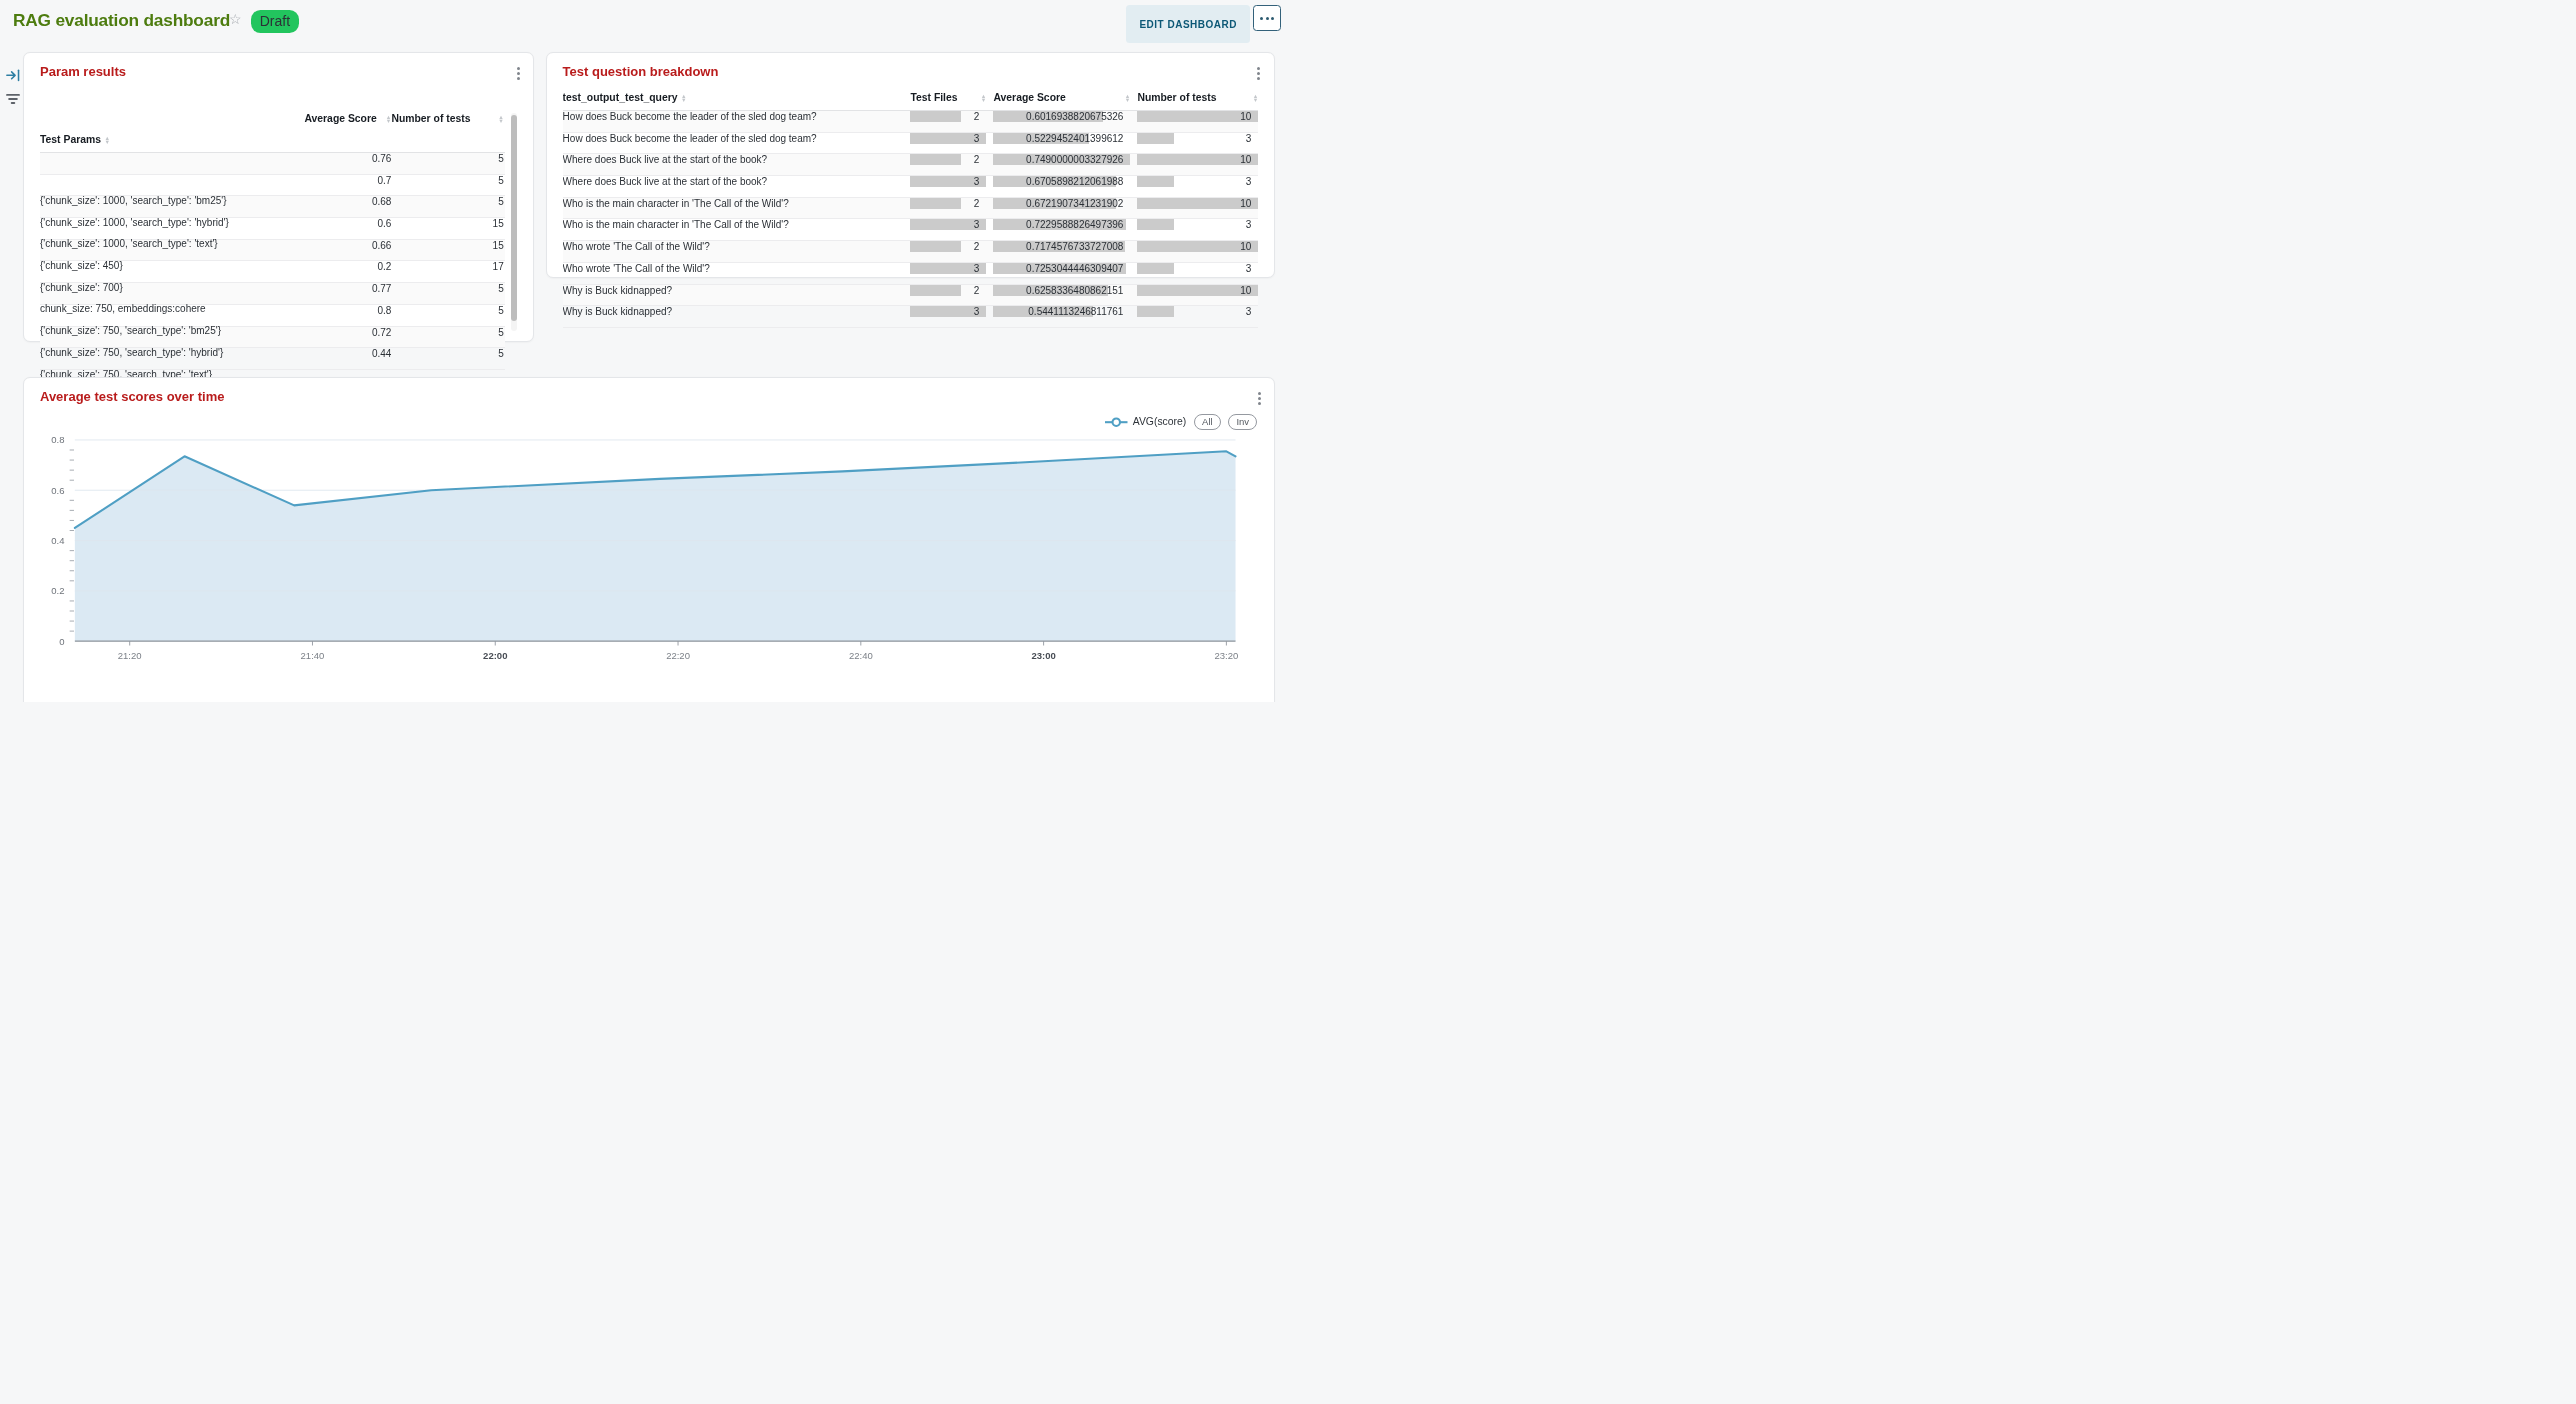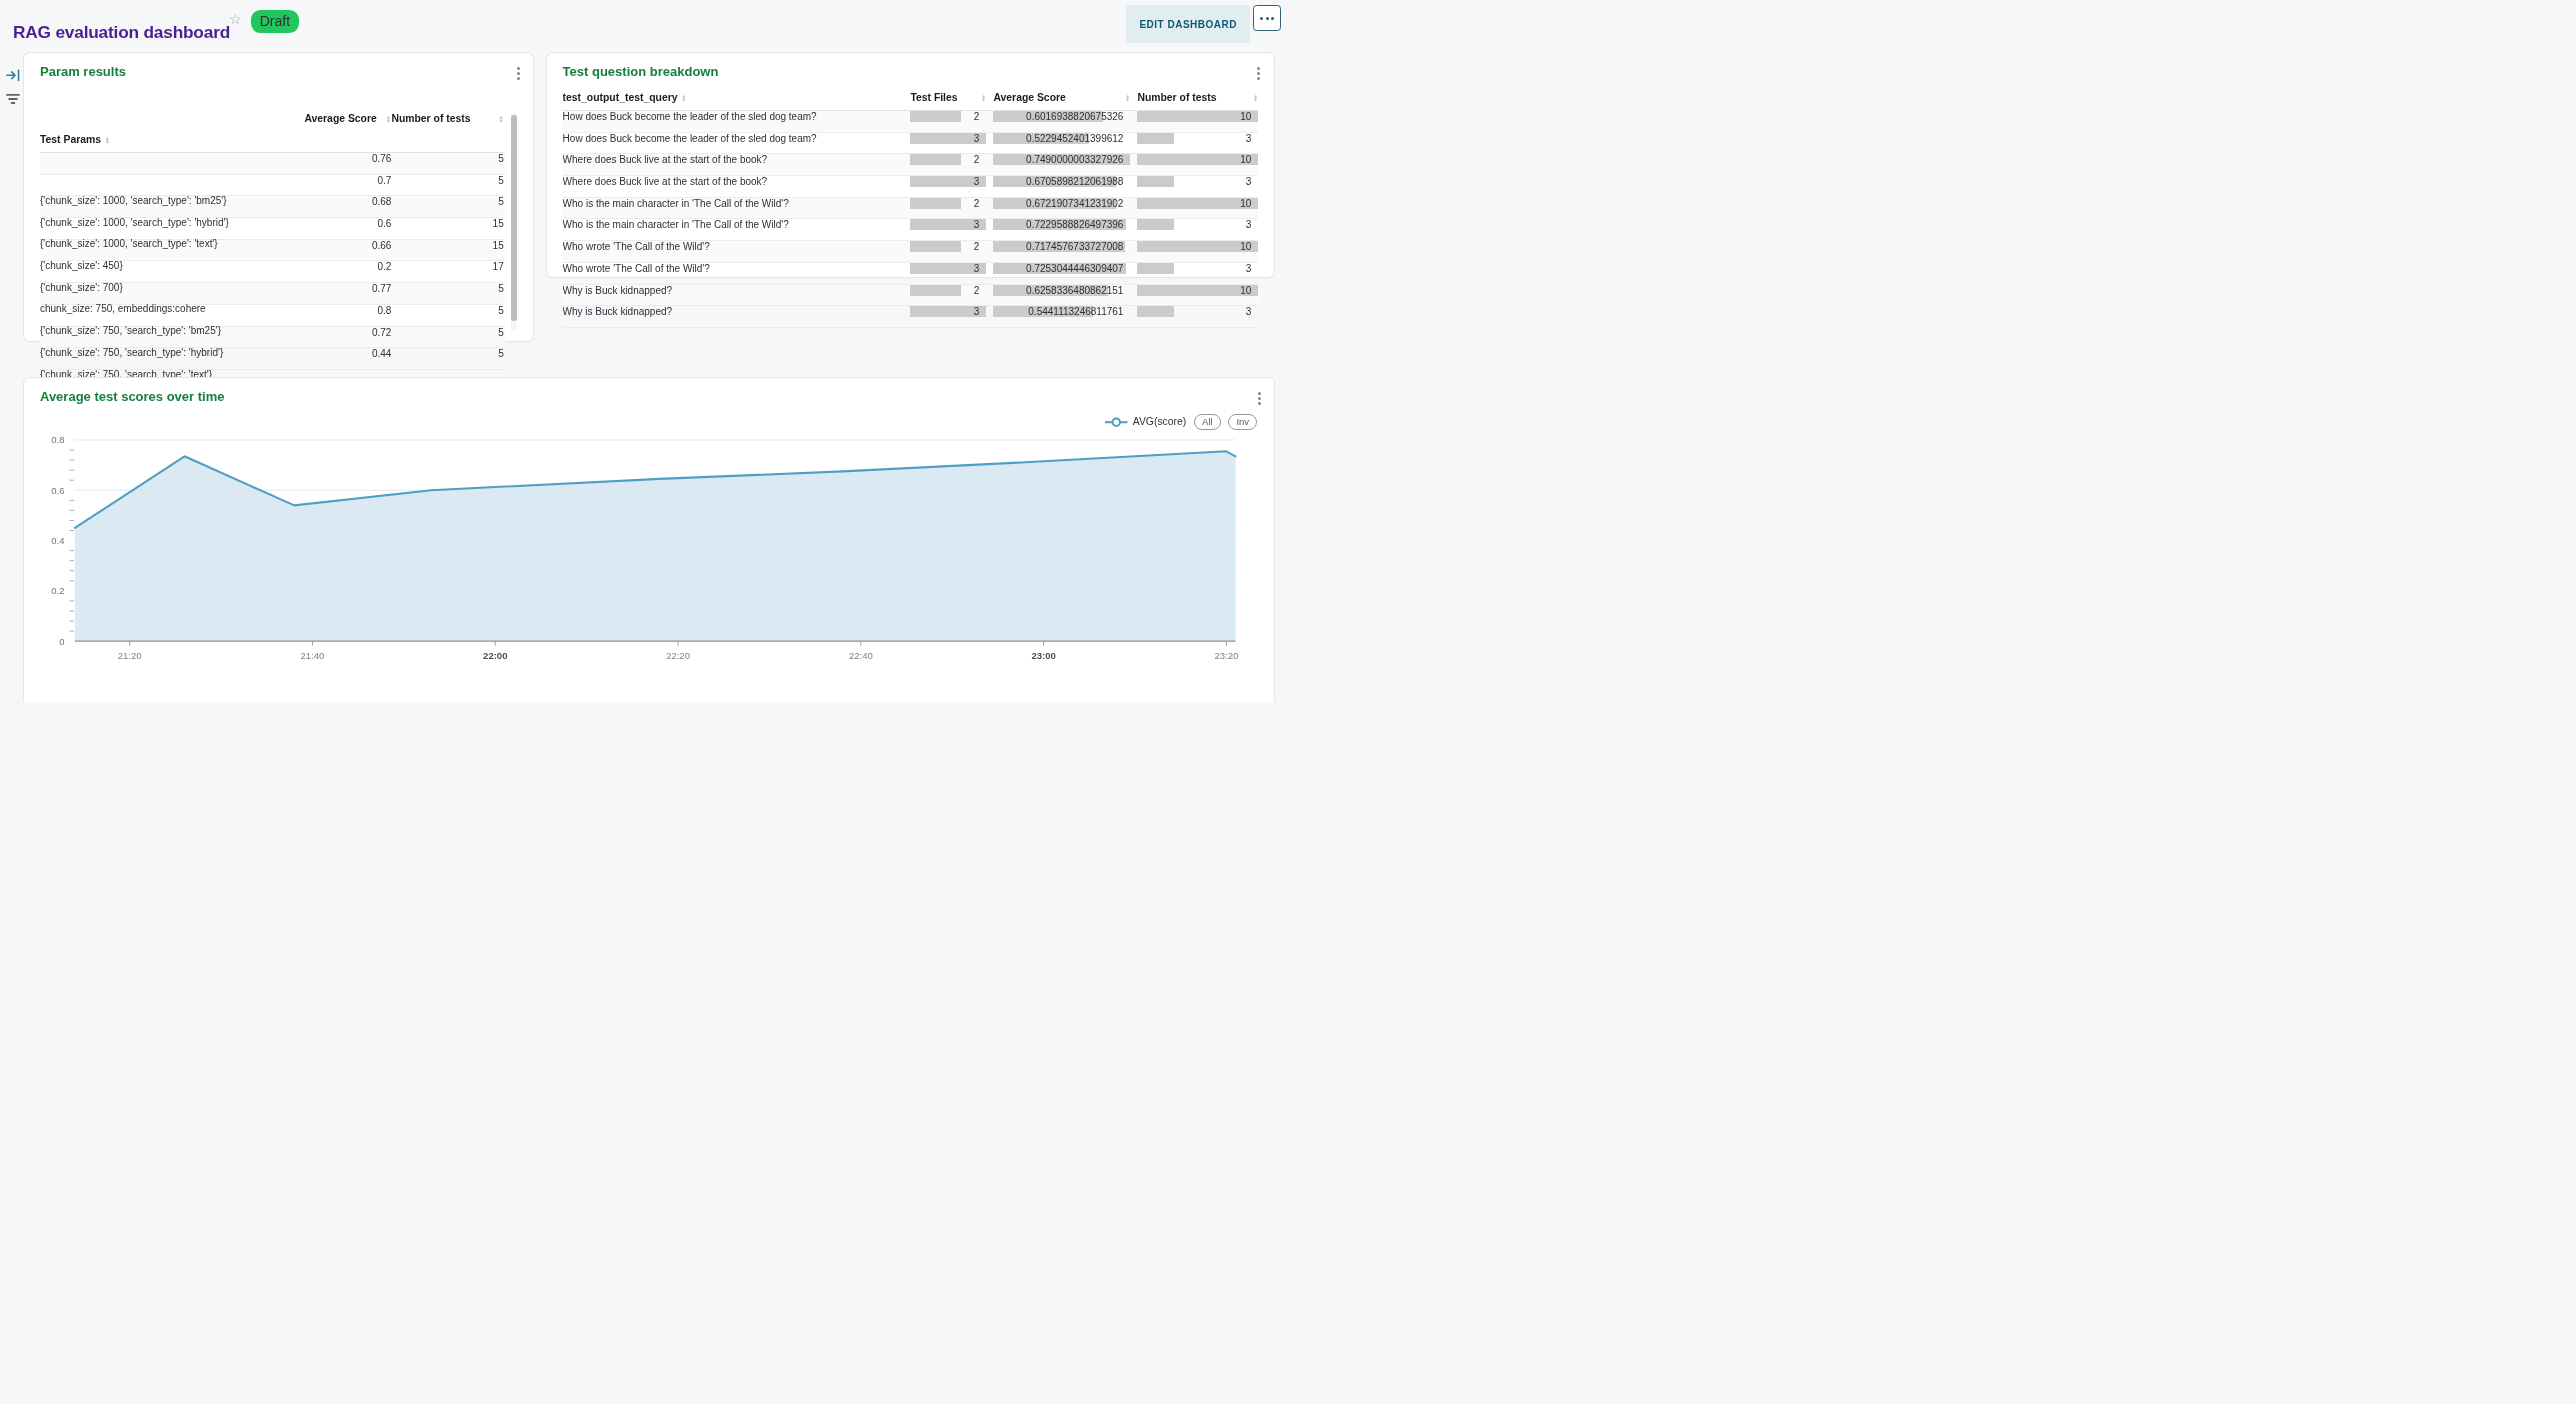--- a/index.html
+++ b/index.html
@@ -5,37 +5,37 @@
   * { box-sizing: border-box; margin: 0; padding: 0; }
   html,body { width:1288px; height:702px; }
   body {
     background:#f6f7f8;
     font-family:"Liberation Sans", sans-serif;
     position:relative;
     overflow:hidden;
     color:#15191f;
   }
   
-  .page-title { position:absolute; left:13px; top:9.5px; font-size:17.3px; font-weight:700; color:#4c1d95; letter-spacing:-0.2px;margin-top:12px; }
+  .page-title { position:absolute; left:13px; top:9.5px; font-size:17.3px; font-weight:700; color:#4d7c0f; letter-spacing:-0.2px; }
   .star { position:absolute; left:229px; top:11.3px; font-size:14px; color:#a4a8ae; cursor:pointer; background:none; border:none; }
   .badge { position:absolute; left:251px; top:9.5px; background:#22c55e; border-radius:9.5px; padding:3.5px 8.7px; font-size:14px; color:#2c3036; }
   .edit-btn { position:absolute; right:38px; top:5.2px; height:38px; background:#e2edf2; color:#0c5876; font-size:10px; font-weight:700; letter-spacing:0.5px; padding:0 13px; border:none; border-radius:3.5px; cursor:pointer;text-align:center; }
   .more-btn { position:absolute; right:7px; top:5.2px; width:28px; height:26px; background:#fff; border:0.9px solid #33617a; border-radius:3.5px; cursor:pointer; display:flex; align-items:center; justify-content:center; gap:2.2px; }
   .more-btn i { width:3px; height:3px; border-radius:50%; background:#2c5a70; }
 
   
   .rail { position:absolute; left:2.6px; top:68px; width:21px; display:flex; flex-direction:column; gap:10.4px; align-items:center; }
   .rail svg { display:block; cursor:pointer; }
 
   
   .panel { position:absolute; background:#fff; border:0.9px solid #e4e6e9; border-radius:7px; box-shadow:0 0.9px 1.7px rgba(0,0,0,0.03); }
   #panel-param { left:23.4px; top:52px; width:511px; height:290px; }
   #panel-tqb   { left:546px; top:52px; width:729px; height:226px; }
   #panel-chart { left:23.4px; top:377px; width:1252px; height:352px; }
-  .panel-title { position:absolute; left:15.6px; top:11.3px; font-size:13px; font-weight:700; color:#15803d; }
+  .panel-title { position:absolute; left:15.6px; top:11.3px; font-size:13px; font-weight:700; color:#b91c1c; }
   .kebab { position:absolute; right:11.3px; top:11.3px; display:flex; flex-direction:column; gap:2.2px; padding:2.6px; cursor:pointer; background:none; border:none; }
   .kebab i { width:3px; height:3px; border-radius:50%; background:#80858c; }
 
   
   .tbl { position:absolute; left:15.6px; right:15.6px; top:39px; }
   #panel-param .tbl { right:28px; }
   .thead { display:flex; align-items:center; font-size:10.4px; font-weight:700; color:#171c22; padding-bottom:7px; border-bottom:0.9px solid #e2e3e5; }
   .thead .hcell { display:flex; align-items:center; cursor:pointer; }
   .thead .right { justify-content:space-between; }
   .sort { display:flex; flex-direction:column; margin-left:3.5px; color:#c3c7cb; font-size:5.6px; line-height:4px; }

